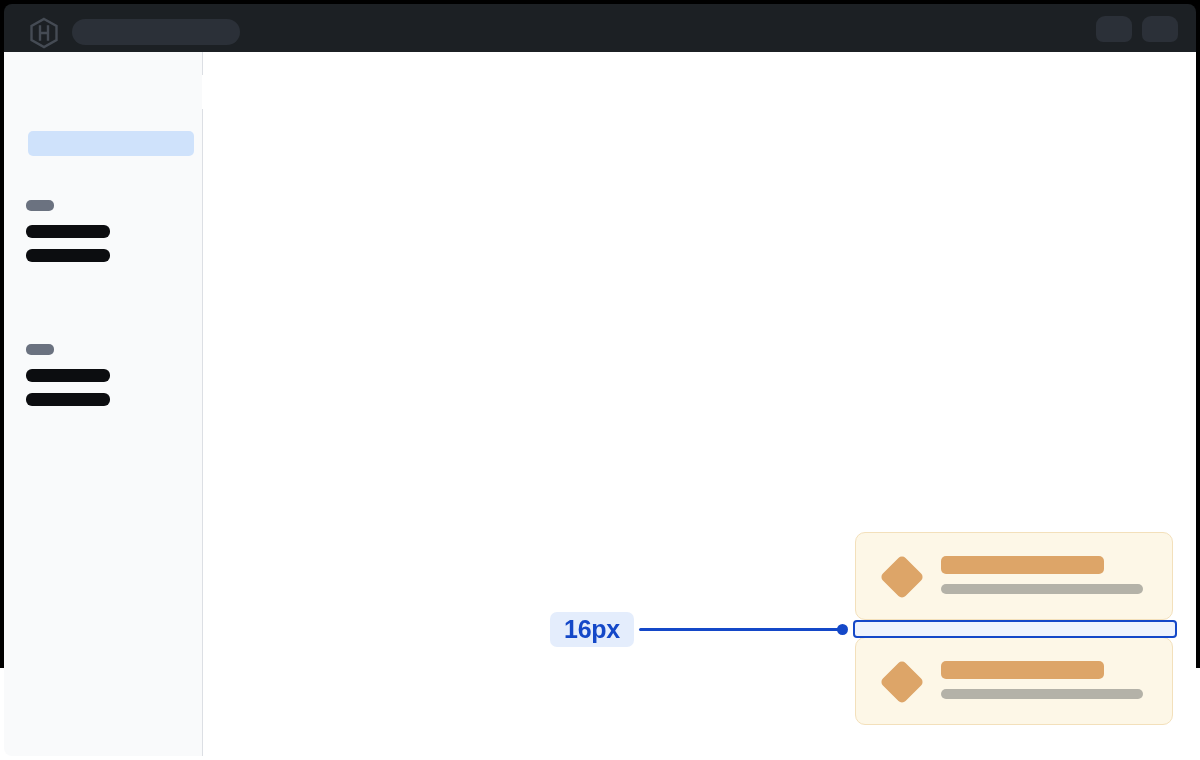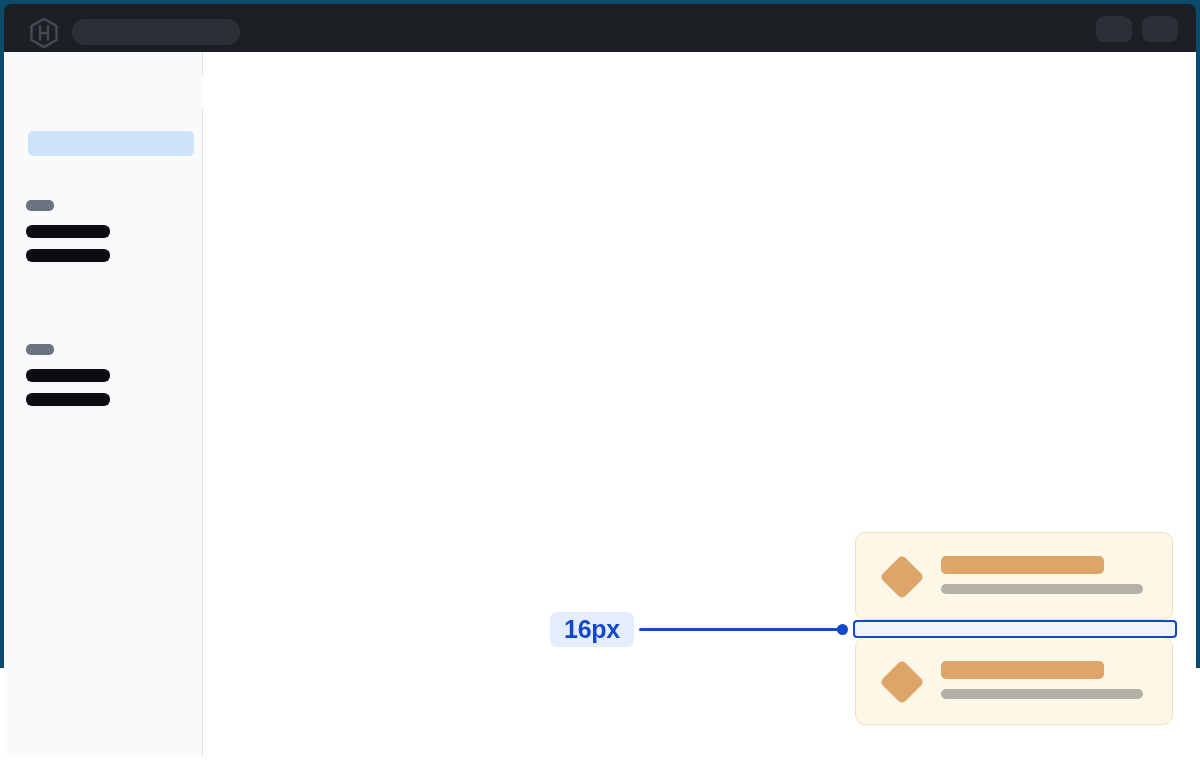--- a/index.html
+++ b/index.html
@@ -8,21 +8,21 @@
     height: 760px;
     background: #ffffff;
     font-family: "Liberation Sans", sans-serif;
     overflow: hidden;
   }
 
   #app {
     position: relative;
     width: 1200px;
     height: 668px;
-    background: #0c4a6e;
+    background: #000000;
     padding-left: 37px;
   }
 
   
   .topbar {
     position: absolute;
     left: 4px;
     top: 4px;
     width: 1192px;
     height: 48px;

